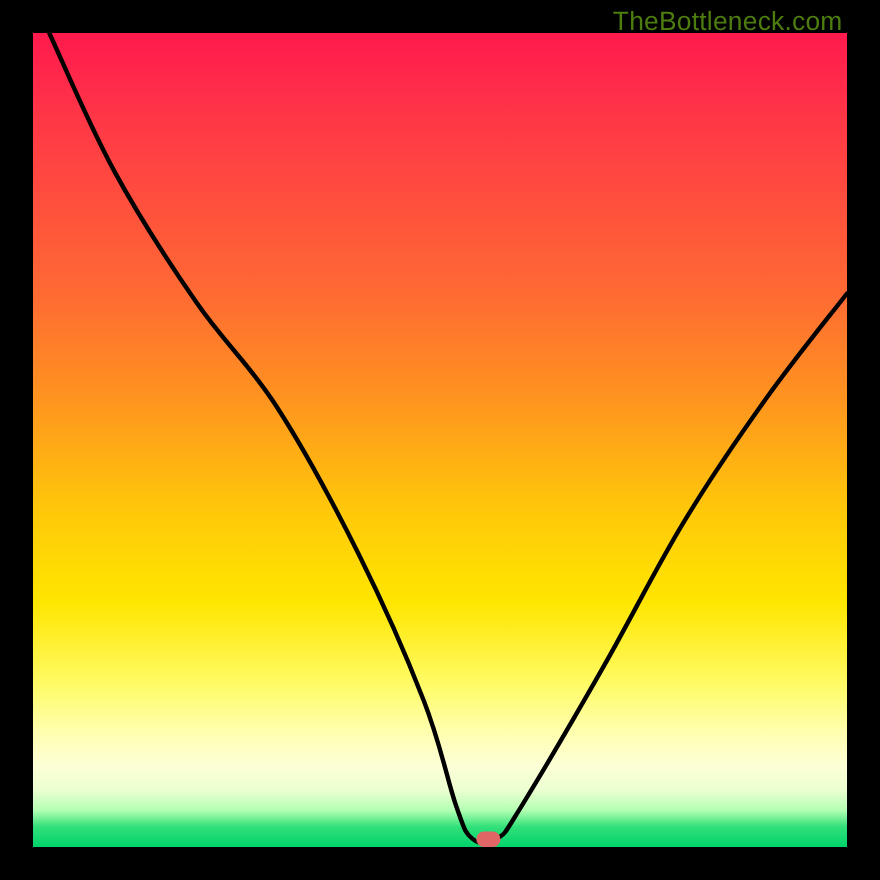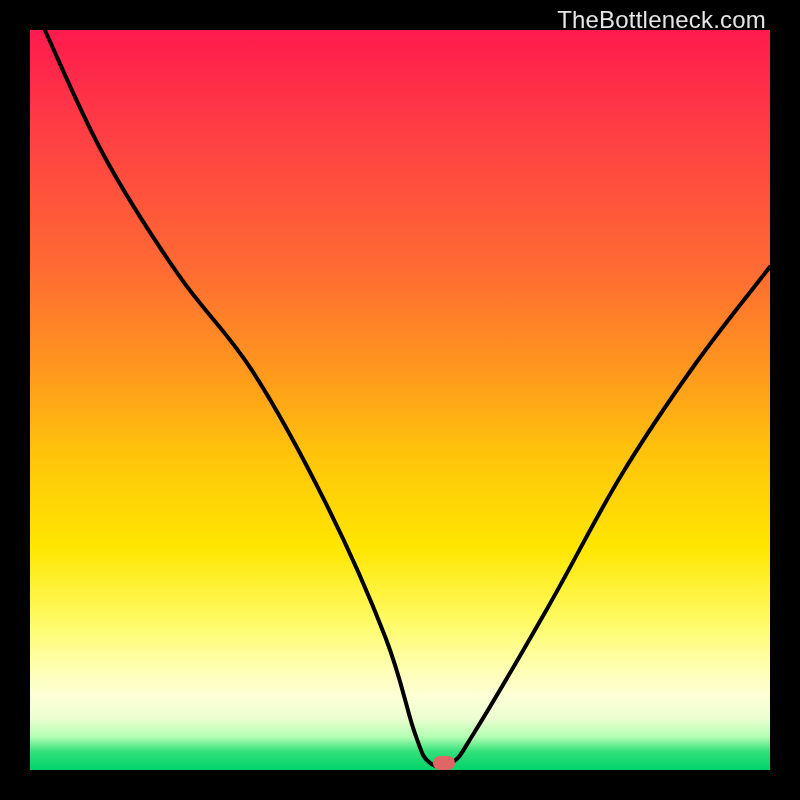--- a/index.html
+++ b/index.html
@@ -38,21 +38,21 @@
       #ecffd0 93%,
       #b3ffb3 95.5%,
       #33e07a 97.5%,
       #00d36b 100%
     );
   }
   .watermark {
     position: absolute;
     top: 6px;
     right: 34px;
-    color: #e5e5e5;
+    color: #4d7c0f;
     font-size: 24px;
     font-weight: 500;
     letter-spacing: 0.2px;
     user-select: none;
   }
   svg.curve {
     position: absolute;
     left: 0;
     top: 0;
     width: 740px;

